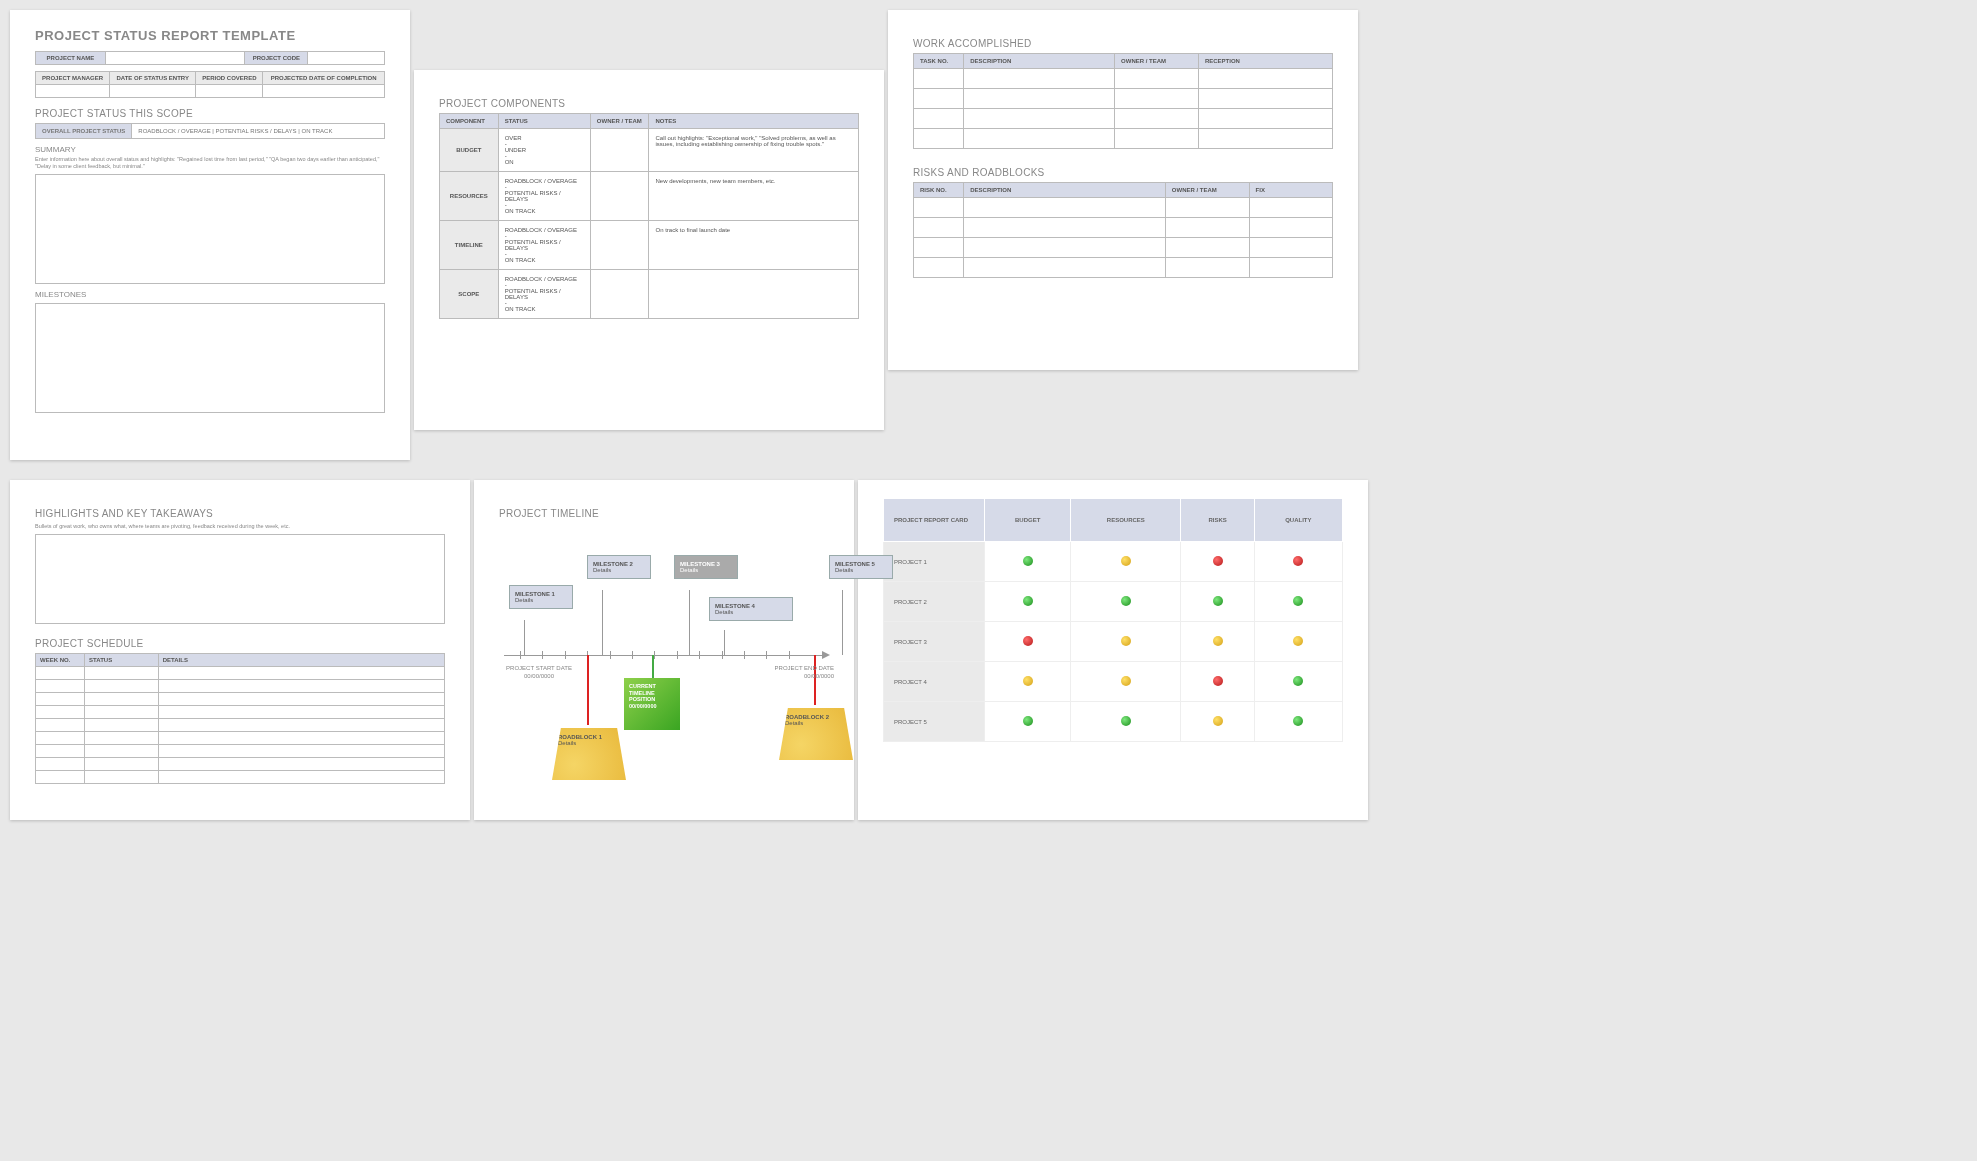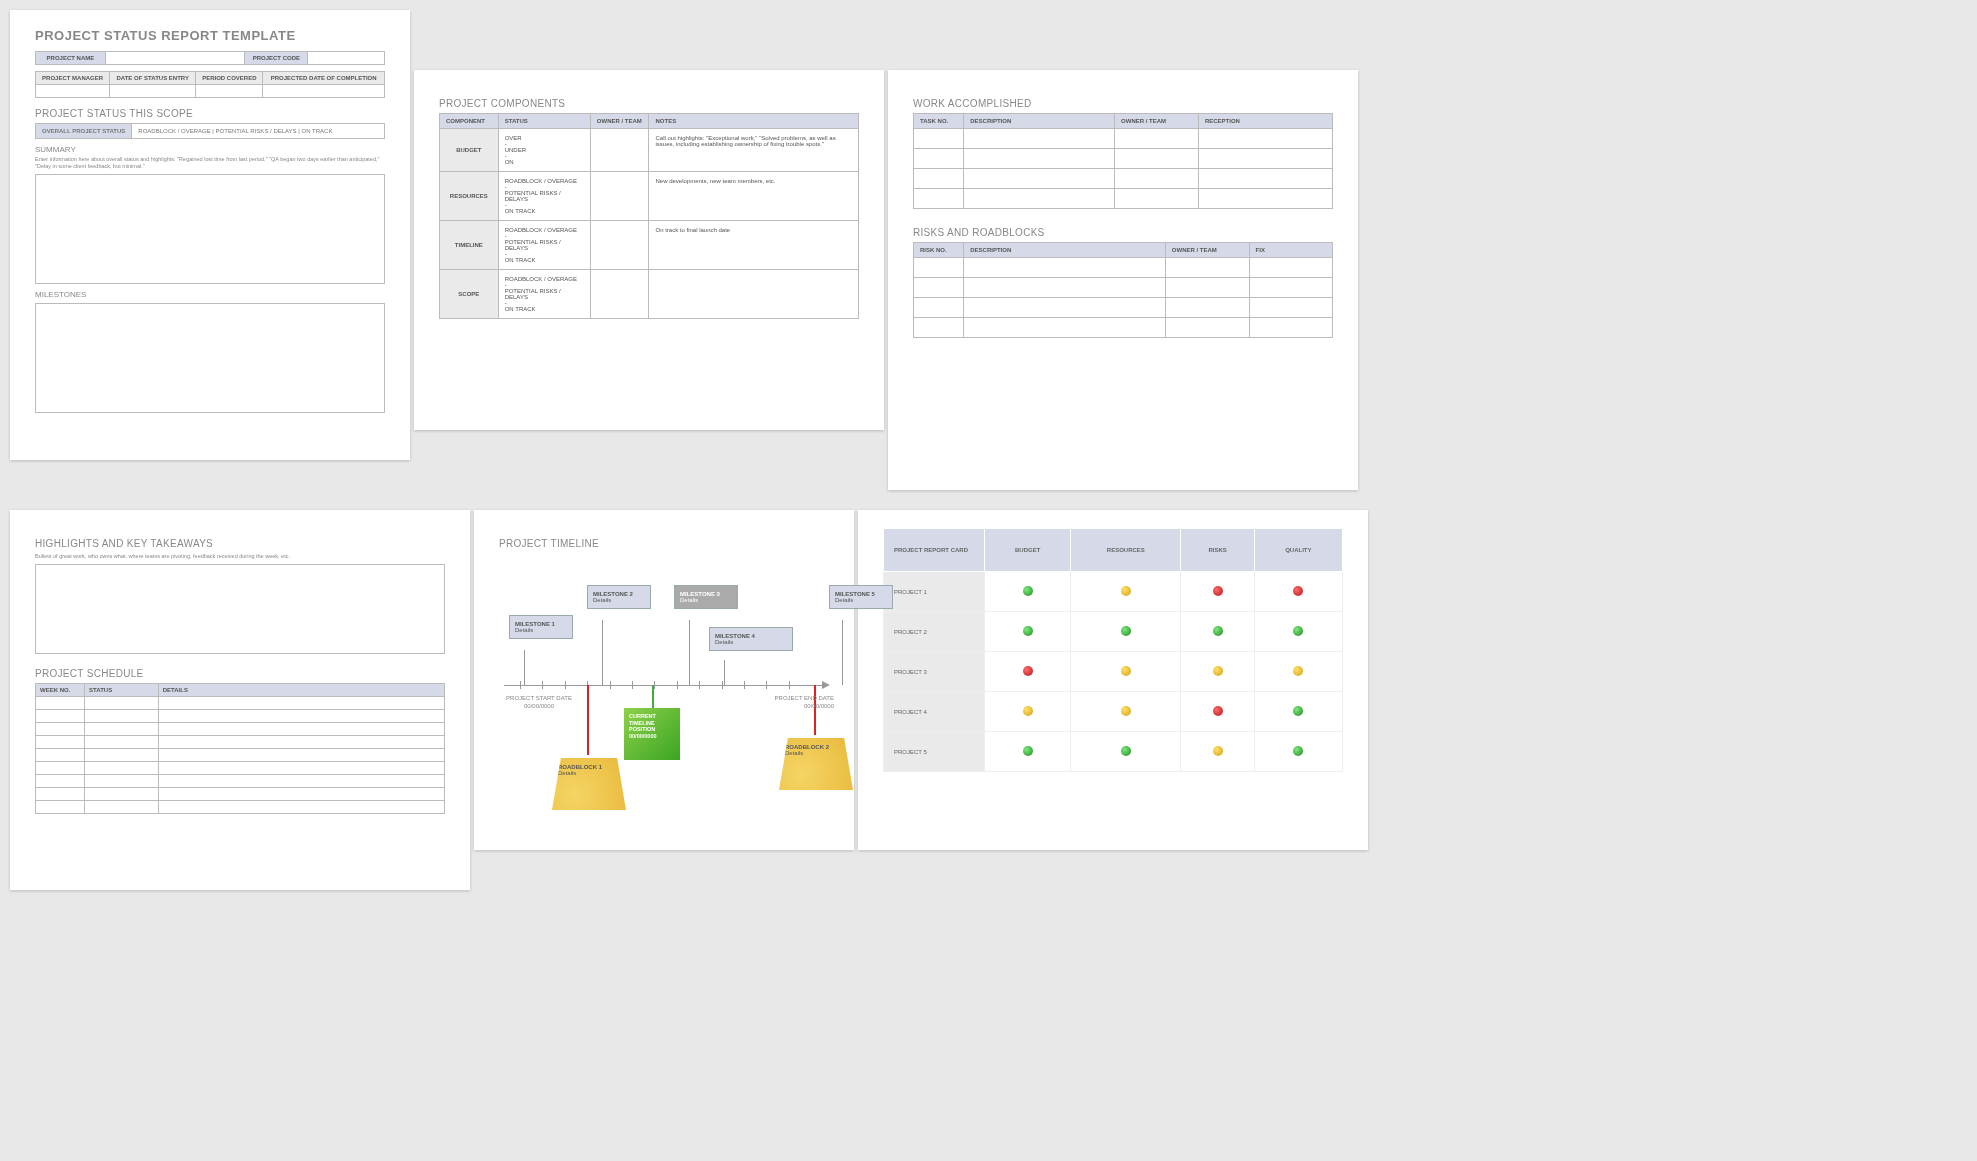--- a/index.html
+++ b/index.html
@@ -20,25 +20,25 @@
 .status-row{display:flex;border:1px solid #bbb;font-size:6px}
 .status-row>div{padding:4px 6px;border-right:1px solid #bbb;color:#777}
 .status-row>div:first-child{background:#d6dae8;font-weight:bold}
 .status-row>div:last-child{border-right:none}
 
 .p2{width:470px;height:360px;margin-top:60px}
 .p2 .tbl td{text-align:left;vertical-align:top;padding:6px}
 .p2 .tbl th{background:#d6dae8;text-align:left;padding:4px 6px}
 .rowlabel{background:#eaeaea;font-weight:bold;vertical-align:middle!important;text-align:center!important}
 
-.p3{width:470px;height:420px;margin-top:60px}
+.p3{width:470px;height:360px;}
 .p3 .tbl th{background:#d6dae8;text-align:left;padding:4px 6px}
 .p3 .tbl td{height:20px}
 
-.p4{width:460px;height:380px}
+.p4{width:460px;height:340px}
 .p4 .box{height:90px}
 
 .p5{width:380px;height:340px;position:relative}
 .timeline-axis{position:absolute;left:30px;right:30px;top:175px;height:1px;background:#999}
 .tick{position:absolute;top:-4px;width:1px;height:8px;background:#999}
 .arrow{position:absolute;right:-6px;top:-4px;width:0;height:0;border-left:8px solid #999;border-top:4px solid transparent;border-bottom:4px solid transparent}
 .ms-box{position:absolute;background:#d6dae8;border:1px solid #9aa;font-size:6px;padding:5px;width:64px;color:#555}
 .ms-box.grey{background:#aaa;color:#fff}
 .connector{position:absolute;width:1px;background:#999}
 .roadblock{position:absolute;width:74px;height:52px;color:#555;font-size:6px;padding:6px;background:radial-gradient(circle at 30% 70%,#f5d565,#e8b83a);clip-path:polygon(12% 0,88% 0,100% 100%,0 100%)}

